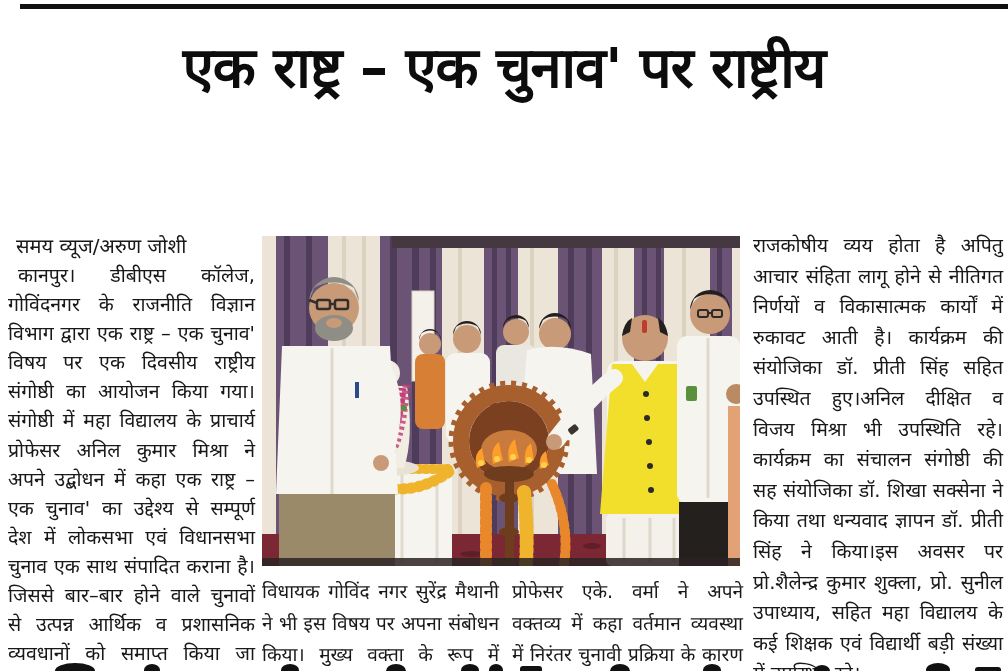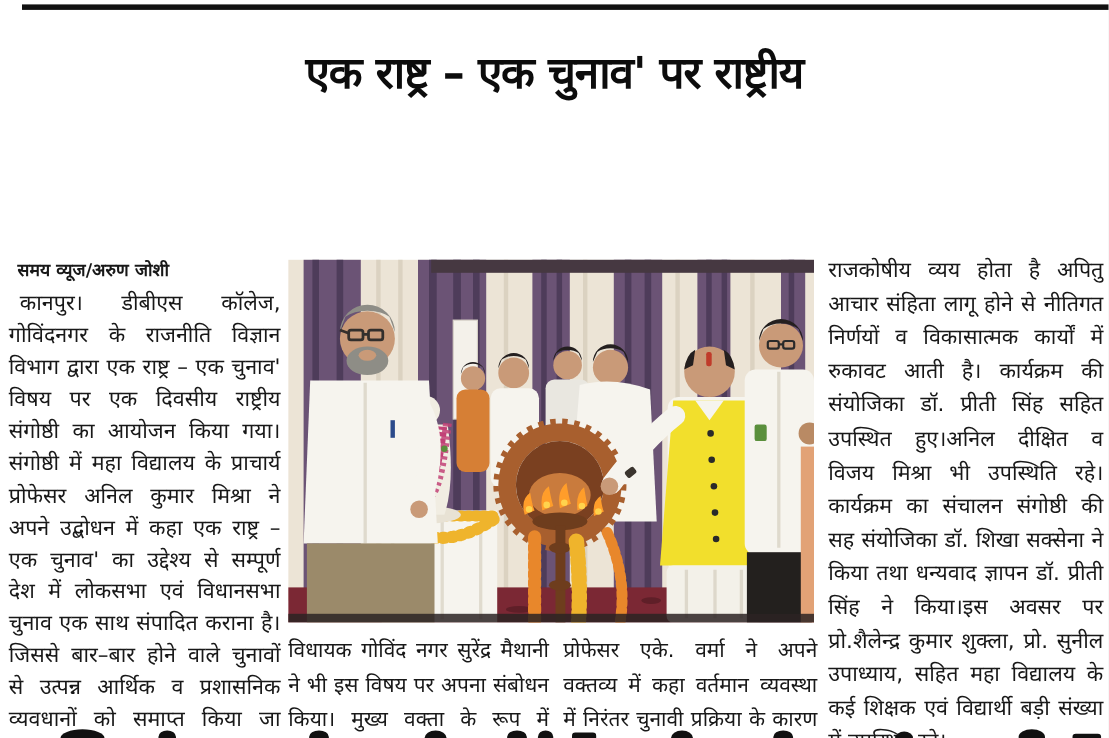--- a/index.html
+++ b/index.html
@@ -5,23 +5,23 @@
   html,body{margin:0;padding:0;background:#e8e8e8;}
   .page{
     position:relative;width:1008px;height:671px;background:#ffffff;
     overflow:hidden;font-family:"DejaVu Sans",sans-serif;color:#181818;
   }
   .top-rule{position:absolute;left:20px;top:4px;width:988px;height:5px;background:#111;}
   .headline{
     position:absolute;left:0;top:20px;width:1008px;text-align:center;
     font-weight:800;color:#0c0c0c;letter-spacing:-1px;
   }
-  .headline .hl-line{font-size:40px;line-height:95px;white-space:nowrap;}
+  .headline .hl-line{font-size:56px;line-height:95px;white-space:nowrap;}
   .col-left{position:absolute;left:8px;top:231px;width:247px;}
-  .byline{margin:0;padding-left:8px;font-size:16px;line-height:30px;font-weight:bold;}
+  .byline{margin:0;padding-left:8px;font-size:20px;line-height:30px;}
   .body-left{margin:0;font-size:19.5px;line-height:29.1px;text-align:justify;text-indent:10px;}
   .photo-frame{position:absolute;left:262px;top:236px;width:478px;height:330px;}
   .photo-frame svg{display:block;}
   .caption{position:absolute;top:576px;font-size:19px;line-height:31.5px;text-align:justify;margin:0;}
   .caption.cl{left:262px;width:237px;}
   .caption.cr{left:512px;width:231px;}
   .col-right{position:absolute;left:753px;top:231px;width:250px;
     font-size:19.5px;line-height:30.6px;text-align:justify;margin:0;}
   .cutoff{position:absolute;left:0;top:662px;width:1008px;height:9px;}
 </style>

